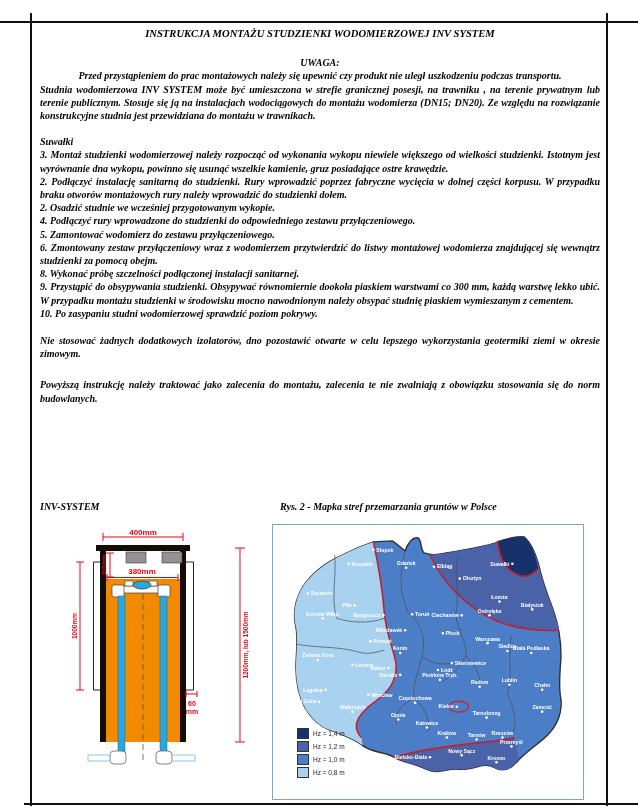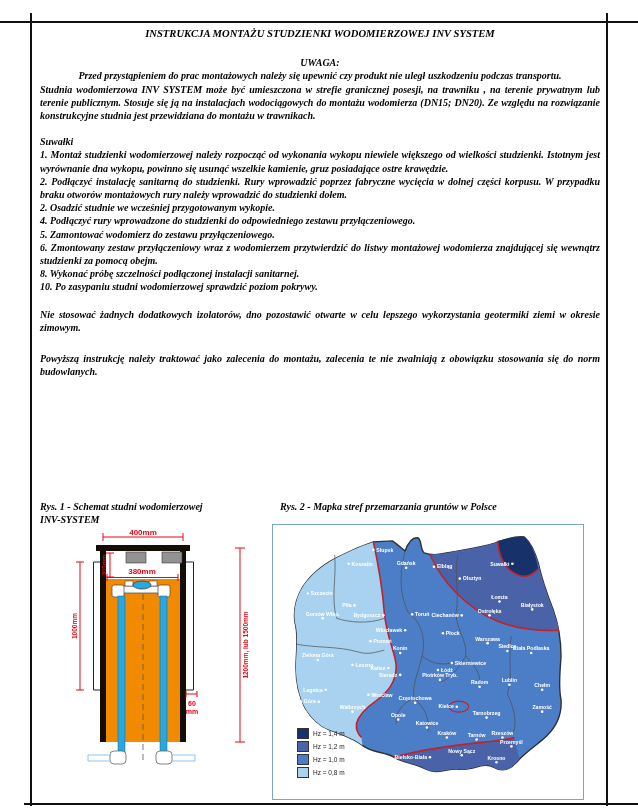--- a/index.html
+++ b/index.html
@@ -66,35 +66,35 @@
   <div class="frame-line fl-left"></div>
   <div class="frame-line fl-right"></div>
 
   <div class="content">
     <p class="doc-title">INSTRUKCJA MONTAŻU STUDZIENKI WODOMIERZOWEJ INV SYSTEM</p>
     <p class="uwaga-head">UWAGA:</p>
     <p class="uwaga-text">Przed przystąpieniem do prac montażowych należy się upewnić czy produkt nie uległ uszkodzeniu podczas transportu.</p>
     <p>Studnia wodomierzowa INV SYSTEM może być umieszczona w strefie granicznej posesji, na trawniku , na terenie prywatnym lub terenie publicznym. Stosuje się ją na instalacjach wodociągowych do montażu wodomierza (DN15; DN20). Ze względu na rozwiązanie konstrukcyjne studnia jest przewidziana do montażu w trawnikach.</p>
     <p class="sec-head montaz-head">Suwałki</p>
     <div id="steps">
-        <p>1. Montaż studzienki wodomierzowej należy rozpocząć od wykonania wykopu niewiele większego od wielkości studzienki. Istotnym jest wyrównanie dna wykopu, powinno się usunąć wszelkie kamienie, gruz posiadające ostre krawędzie.</p>
+        <p>3. Montaż studzienki wodomierzowej należy rozpocząć od wykonania wykopu niewiele większego od wielkości studzienki. Istotnym jest wyrównanie dna wykopu, powinno się usunąć wszelkie kamienie, gruz posiadające ostre krawędzie.</p>
         <p>2. Podłączyć instalację sanitarną do studzienki. Rury wprowadzić poprzez fabryczne wycięcia w dolnej części korpusu. W przypadku braku otworów montażowych rury należy wprowadzić do studzienki dołem.</p>
         <p>2. Osadzić studnie we wcześniej przygotowanym wykopie.</p>
         <p>4. Podłączyć rury wprowadzone do studzienki do odpowiedniego zestawu przyłączeniowego.</p>
         <p>5. Zamontować wodomierz do zestawu przyłączeniowego.</p>
         <p>6. Zmontowany zestaw przyłączeniowy wraz z wodomierzem przytwierdzić do listwy montażowej wodomierza znajdującej się wewnątrz studzienki za pomocą obejm.</p>
         <p>8. Wykonać próbę szczelności podłączonej instalacji sanitarnej.</p>
+        <p>9. Przystąpić do obsypywania studzienki. Obsypywać równomiernie dookoła piaskiem warstwami co 300 mm, każdą warstwę lekko ubić. W przypadku montażu studzienki w środowisku mocno nawodnionym należy obsypać studnię piaskiem wymieszanym z cementem.</p>
         <p>10. Po zasypaniu studni wodomierzowej sprawdzić poziom pokrywy.</p>
       </div>
     <p class="note-par">Nie stosować żadnych dodatkowych izolatorów, dno pozostawić otwarte w celu lepszego wykorzystania geotermiki ziemi w okresie zimowym.</p>
     <p class="disc-par">Powyższą instrukcję należy traktować jako zalecenia do montażu, zalecenia te nie zwalniają z obowiązku stosowania się do norm budowlanych.</p>
   </div>
 
   <div id="fig1-caption" class="fig-caption">
-    <div>Rys. 1 - Schemat studni wodomierzowej</div>
     <div>INV-SYSTEM</div>
   </div>
   <div id="fig2-caption" class="fig-caption">Rys. 2 - Mapka stref przemarzania gruntów w Polsce</div>
 
   <div id="fig1">
     <svg width="185" height="275" viewBox="0 0 185 275">
 
       <g stroke="#222" stroke-width="1" fill="none">
         <line x1="23.5" y1="34" x2="23.5" y2="162"></line>
         <line x1="123.5" y1="34" x2="123.5" y2="162"></line>

